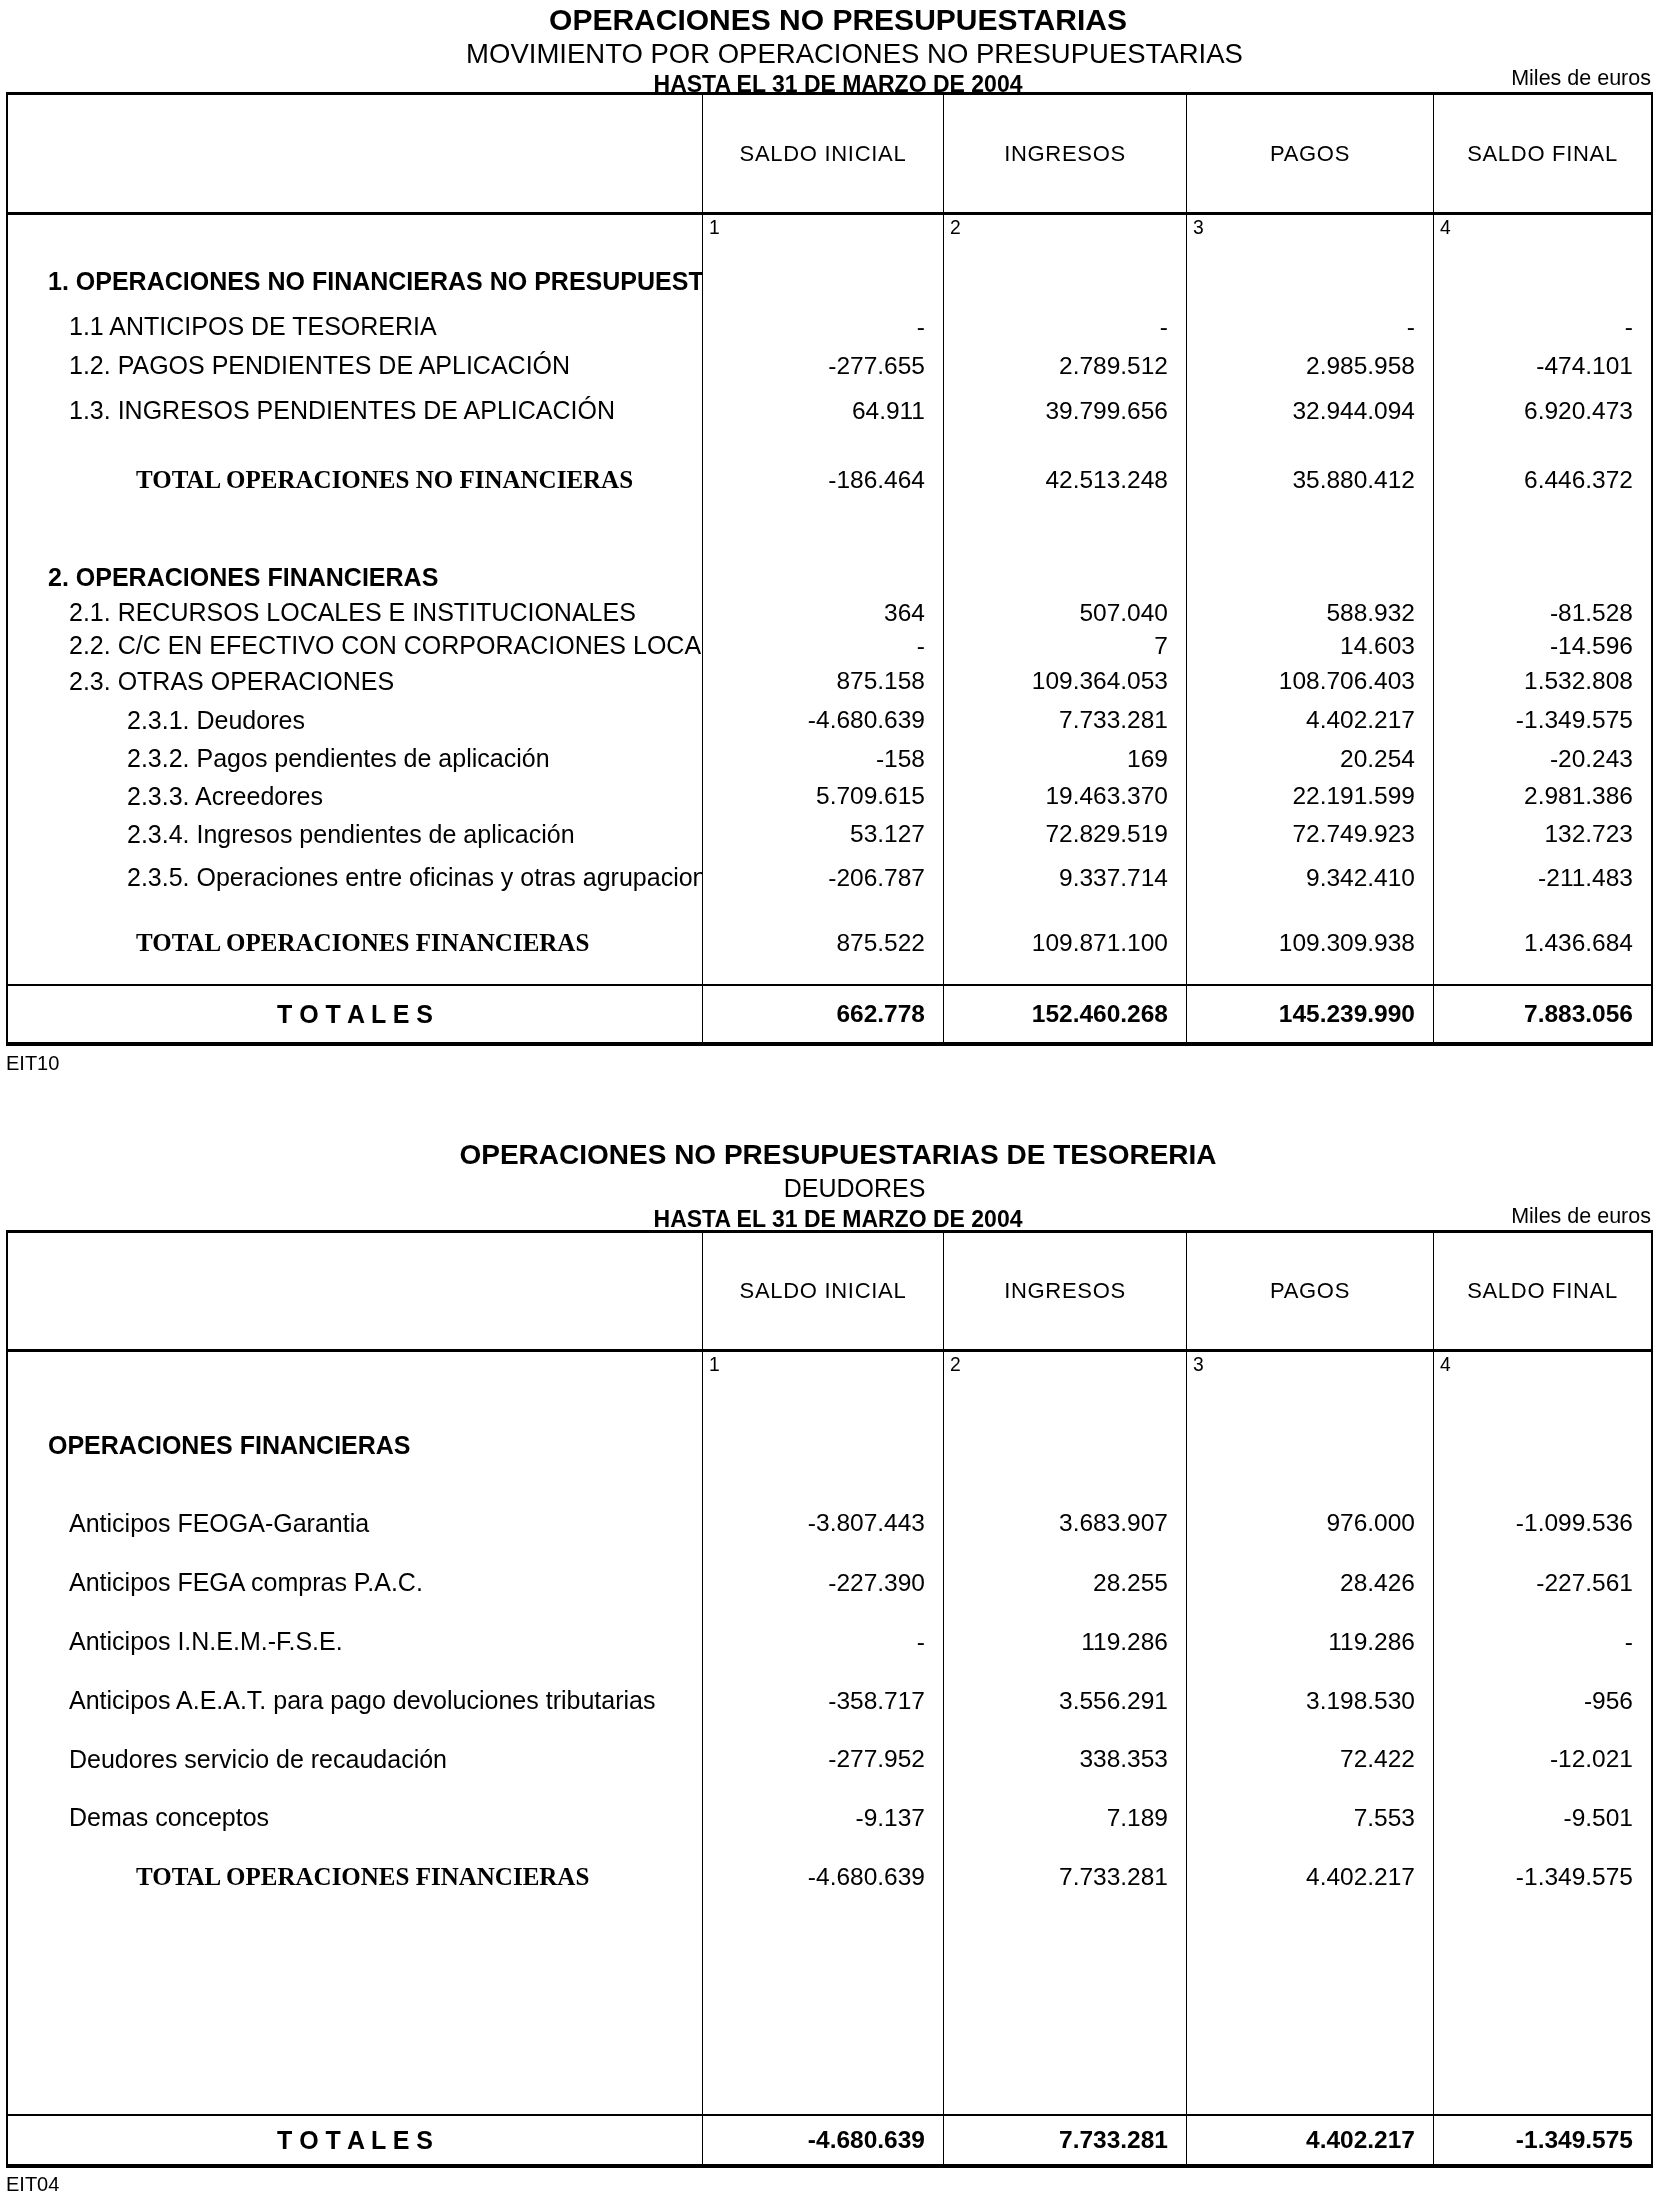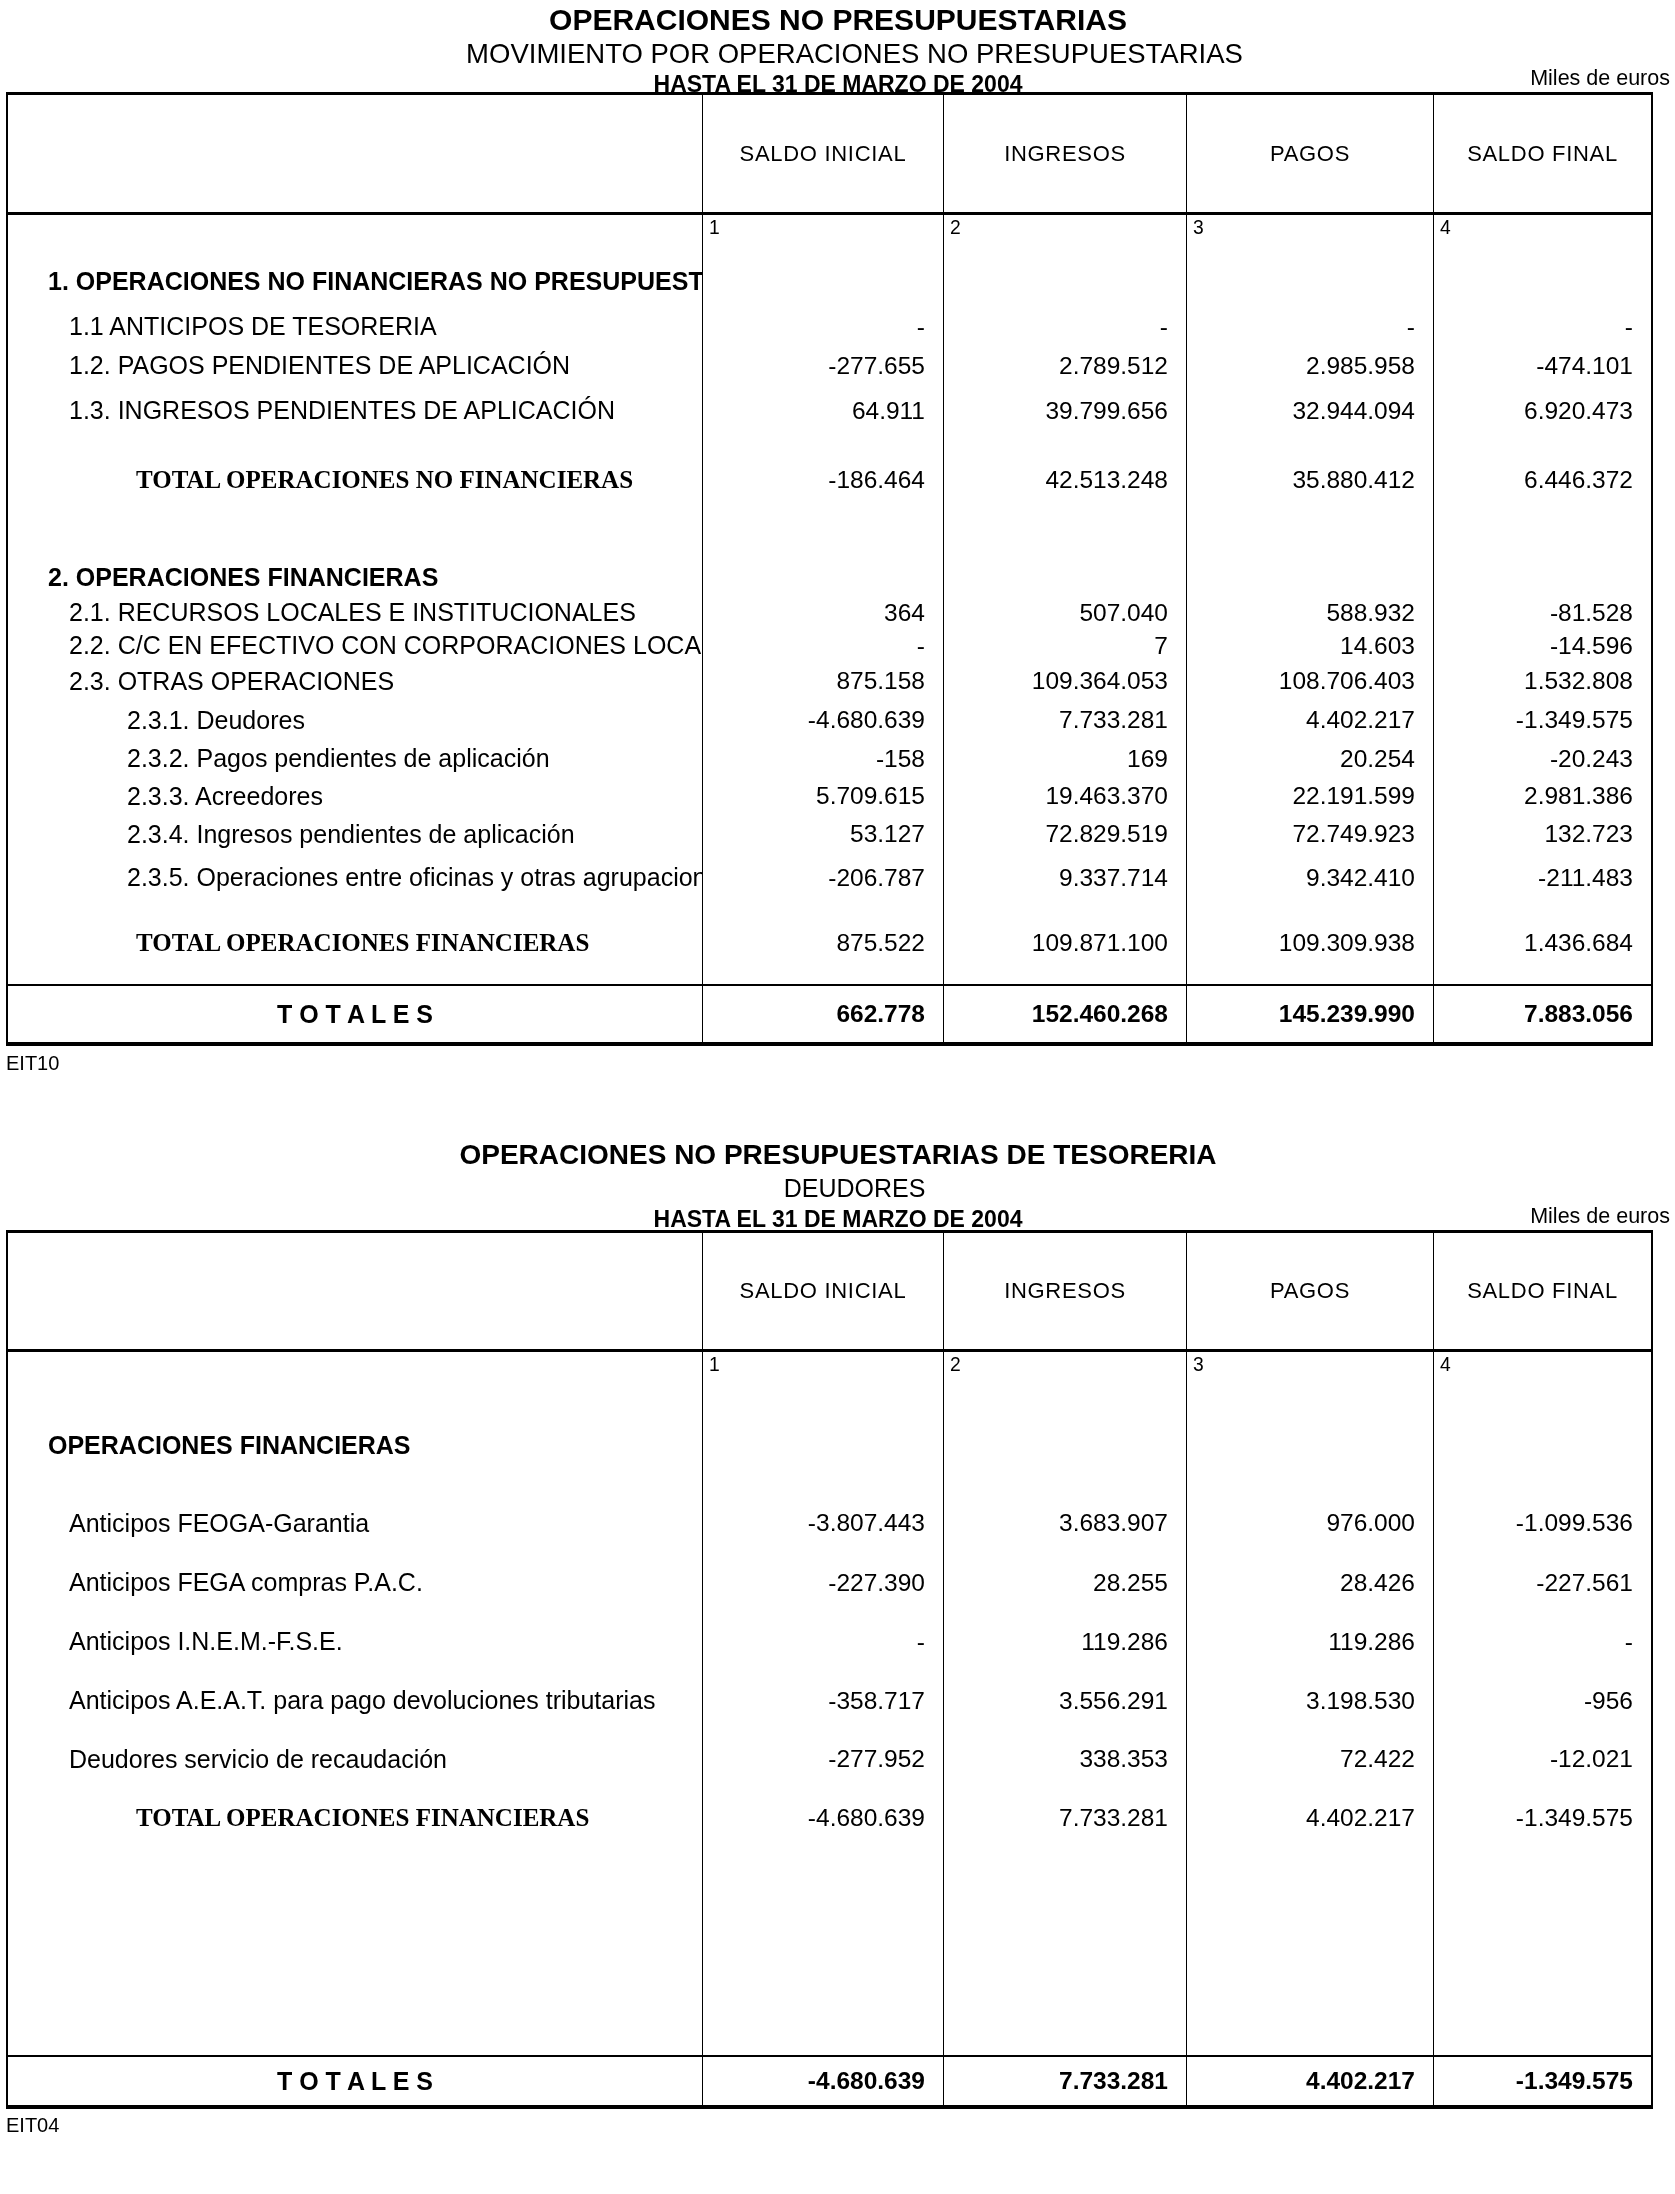--- a/index.html
+++ b/index.html
@@ -8,21 +8,21 @@
     font-family:"Liberation Sans","DejaVu Sans",sans-serif;
     color:#000;-webkit-font-smoothing:antialiased;
   }
   .hdrblock{position:relative;text-align:center;}
   .hdr1{height:92px;padding-top:3px;box-sizing:border-box;}
   .hdr2{height:156px;padding-top:64px;box-sizing:border-box;}
   .t-line1{font-size:30px;font-weight:bold;line-height:34px;}
   .t-line2{font-size:27.5px;font-weight:normal;line-height:33px;padding-left:33px;}
   .t-line3{font-size:23px;font-weight:bold;line-height:28px;}
   .miles{
-    position:absolute;right:6px;bottom:1.5px;
+    position:absolute;right:25px;bottom:1.5px;
     font-size:21.5px;font-weight:normal;
   }
   .table{
     margin-left:6px;width:1647px;box-sizing:border-box;
     border:2.2px solid #000;border-top-width:3px;border-bottom-width:4.5px;
     background:#fff;
   }
   .grid{display:grid;grid-template-columns:694px 241px 243px 247px 1fr;}
   .thead{height:117px;border-bottom:3px solid #000;}
   .hc{
@@ -275,20 +275,27 @@
   </div>
 
   <div class="grid row" style="height:58px">
     <div class="cl ind-b">Deudores servicio de recaudación</div>
     <div class="cv">-277.952</div>
     <div class="cv">338.353</div>
     <div class="cv">72.422</div>
     <div class="cv">-12.021</div>
   </div>
 
+  <div class="grid row" style="height:59px">
+    <div class="cl ind-b">Demas conceptos</div>
+    <div class="cv">-9.137</div>
+    <div class="cv">7.189</div>
+    <div class="cv">7.553</div>
+    <div class="cv">-9.501</div>
+  </div>
 
   <div class="grid row" style="height:59px">
     <div class="cl ind-t b">TOTAL OPERACIONES FINANCIERAS</div>
     <div class="cv">-4.680.639</div>
     <div class="cv">7.733.281</div>
     <div class="cv">4.402.217</div>
     <div class="cv">-1.349.575</div>
   </div>
 
   <div class="grid row" style="height:208px">

